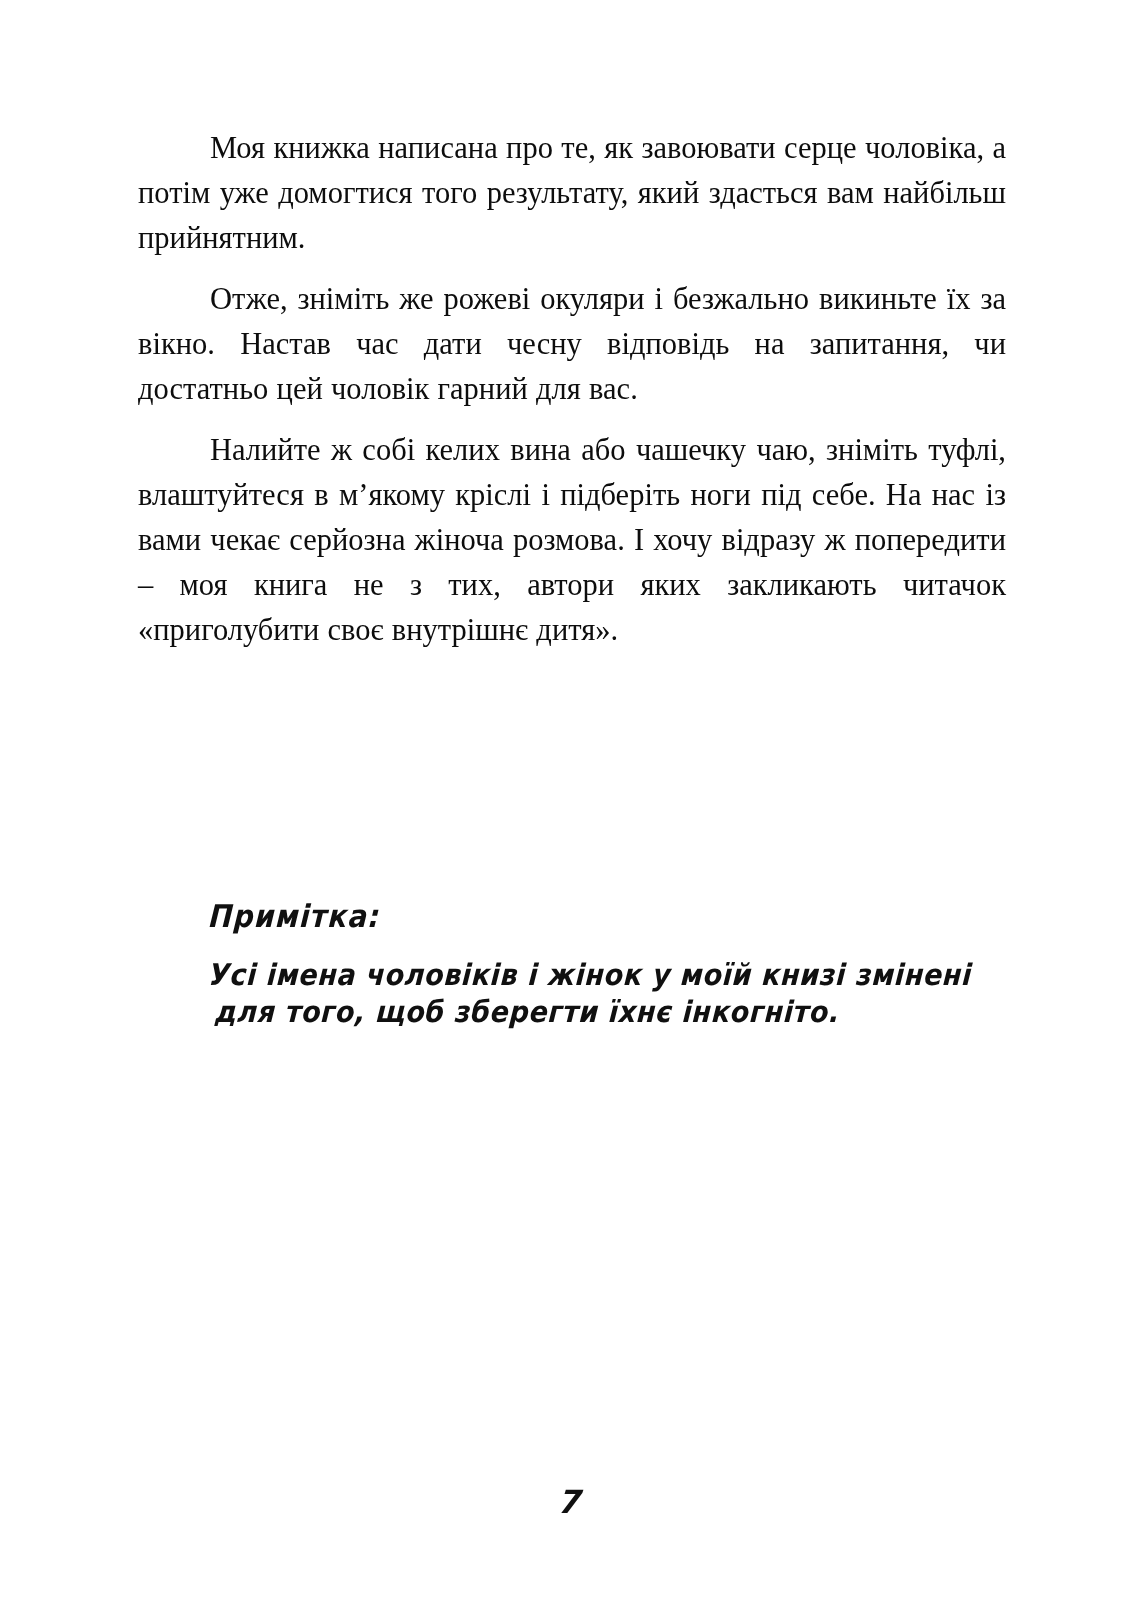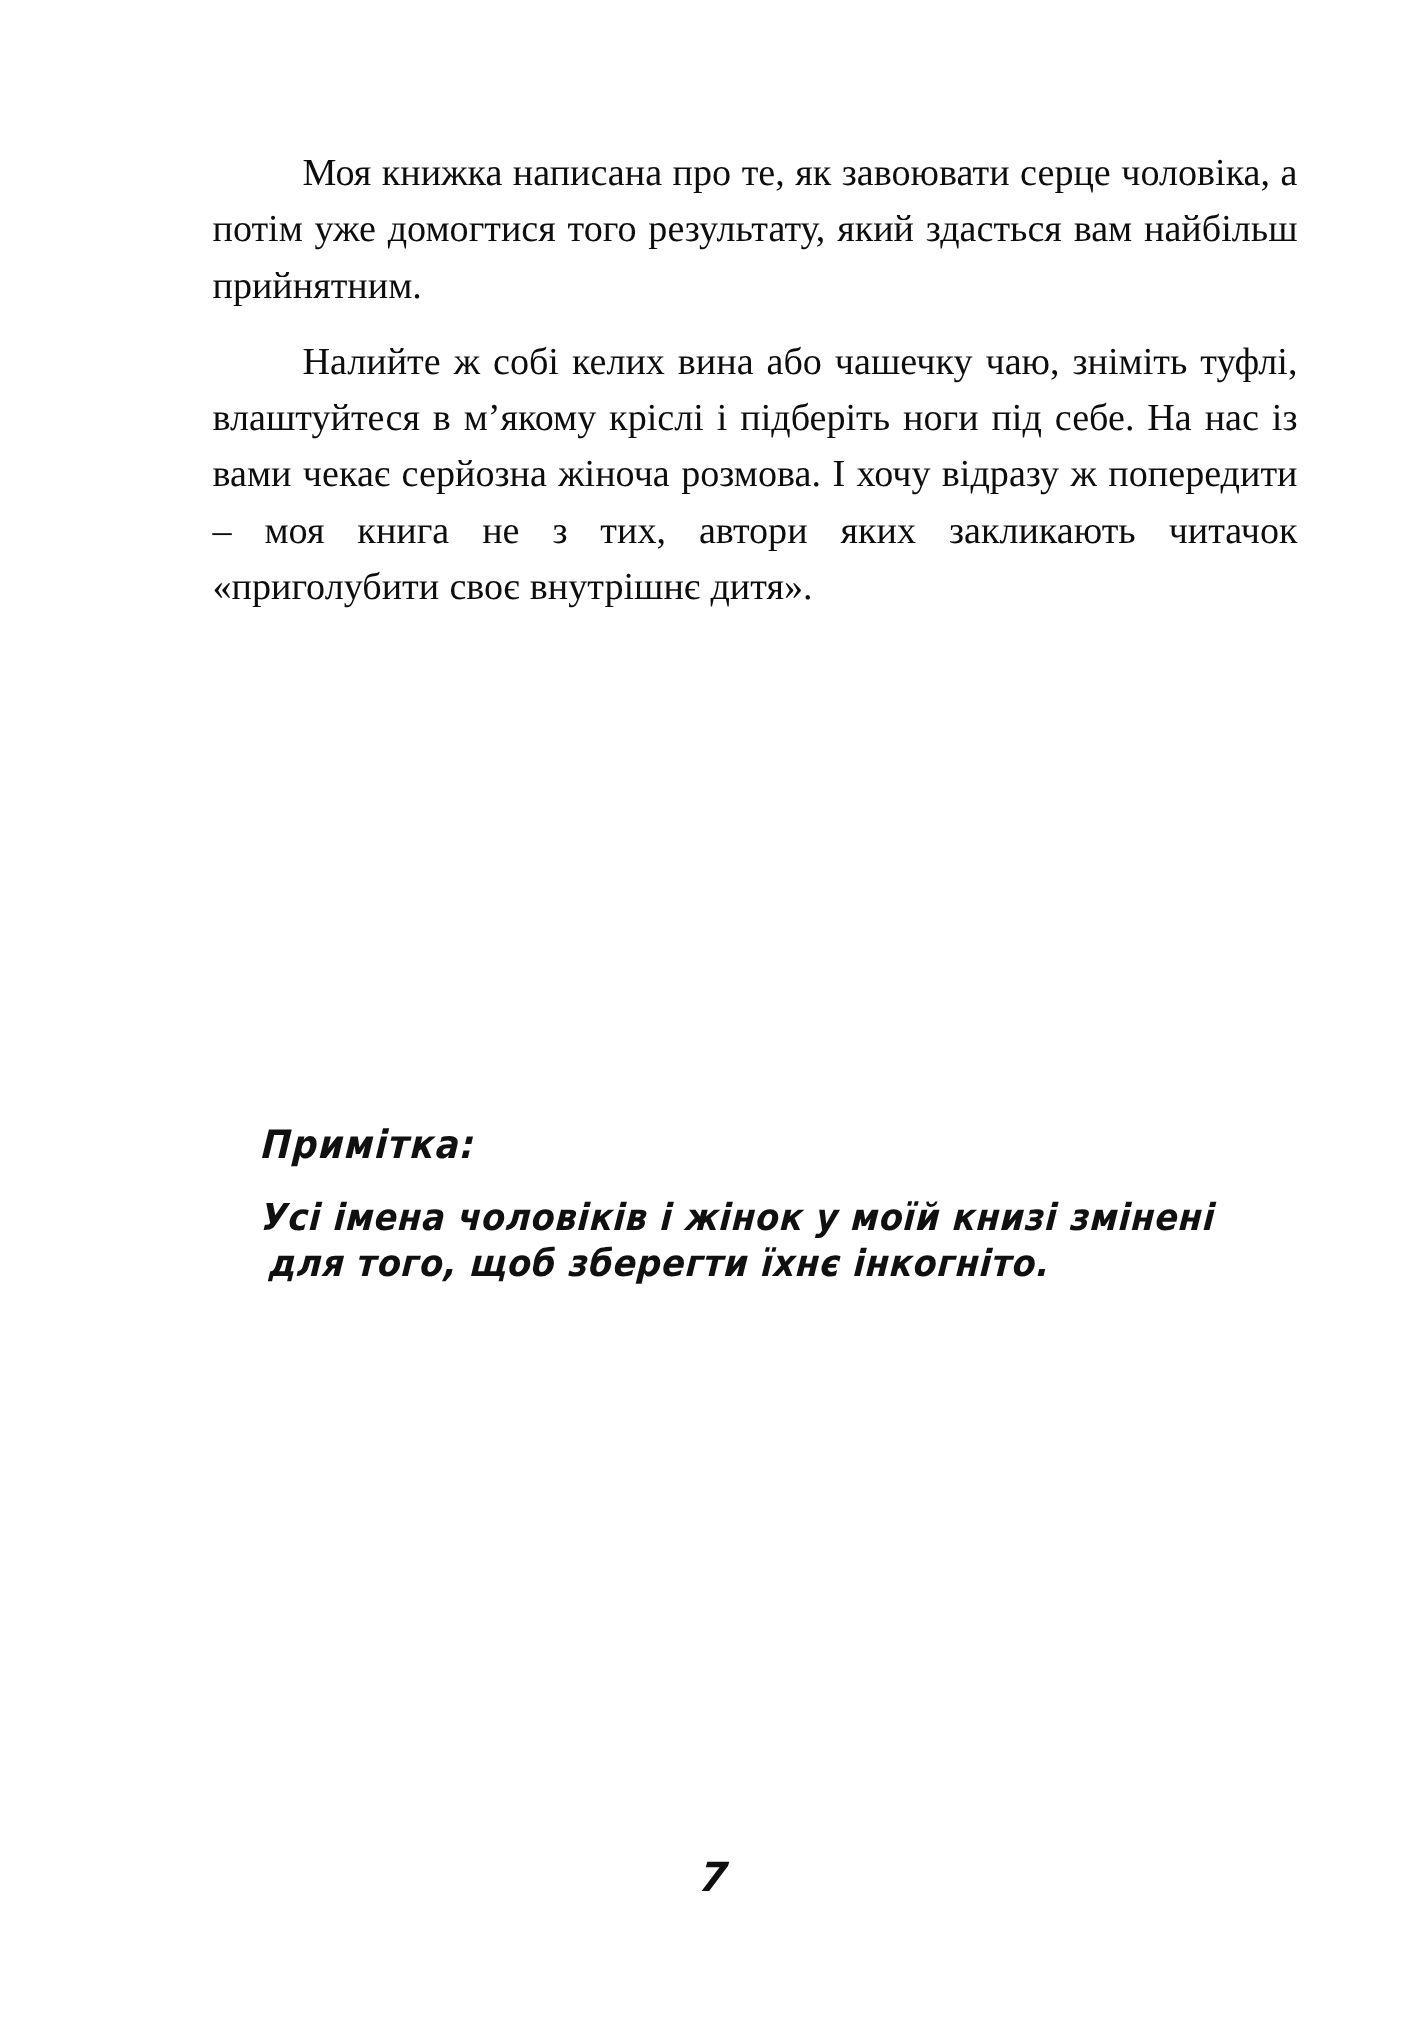--- a/index.html
+++ b/index.html
@@ -15,23 +15,22 @@
     height: 1615px;
     background: #ffffff;
     margin: 0 auto;
     overflow: hidden;
     box-sizing: border-box;
   }
 
   .text-block {
     position: absolute;
     left: 138px;
-    top: 116px;
+    top: 126px;
     width: 868px;
-    margin-left: 32px;
   }
 
   .para {
     font-family: "Liberation Serif", "DejaVu Serif", serif;
     font-size: 30.5px;
     line-height: 45px;
     color: #0d0d0d;
     text-align: justify;
     text-justify: inter-word;
     text-indent: 72px;
@@ -98,20 +97,21 @@
     transform: skewX(-6deg);
   }
 </style>
 </head>
 <body>
 
 <div class="page">
 
   <div class="text-block">
     <p class="para">Моя книжка написана про те, як завоювати серце чоловіка, а потім уже домогтися того результату, який здасться вам найбільш прийнятним.</p>
+    <p class="para">Отже, зніміть же рожеві окуляри і безжально викиньте їх за вікно. Настав час дати чесну відповідь на запитання, чи достатньо цей чоловік гарний для вас.</p>
     <p class="para">Налийте ж собі келих вина або чашечку чаю, зніміть туфлі, влаштуйтеся в м’якому кріслі і підберіть ноги під себе. На нас із вами чекає серйозна жіноча розмова. І хочу відразу ж попередити – моя книга не з тих, автори яких закликають читачок «приголубити своє внутрішнє дитя».</p>
   </div>
 
   <div class="note">
     <div class="note-title">Примітка:</div>
     <div class="note-line">Усі імена чоловіків і жінок у моїй книзі змінені</div>
     <div class="note-line second">для того, щоб зберегти їхнє інкогніто.</div>
   </div>
 
   <div class="page-number">7</div>

